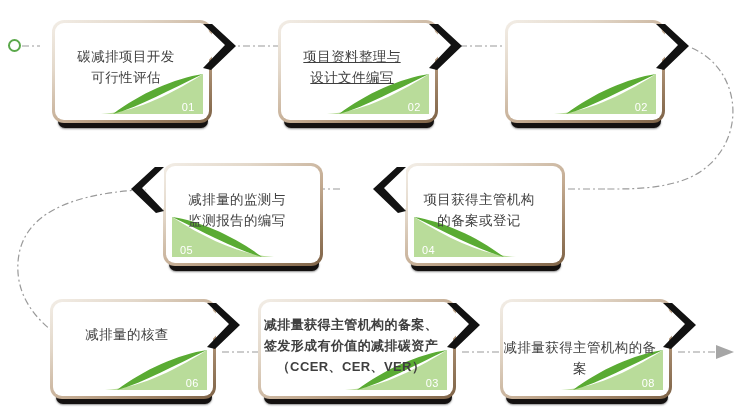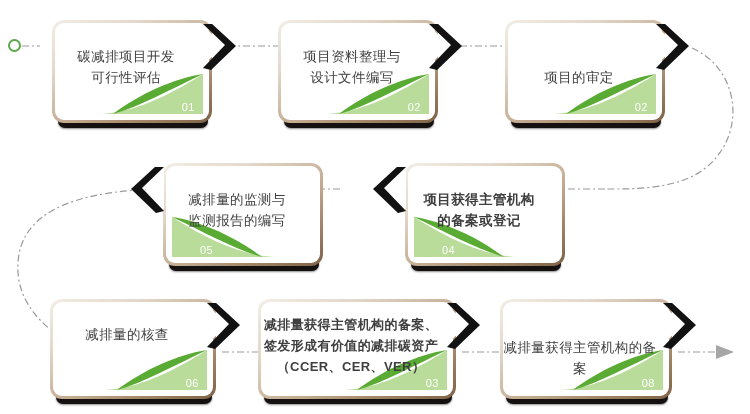--- a/index.html
+++ b/index.html
@@ -86,21 +86,20 @@
   .chart-wrap.right { right: 6px; }
   .chart-wrap.left  { left: 6px; }
 
   .step-num {
     position: absolute;
     bottom: 7px;
     font-size: 11px;
     color: #ffffff;
     letter-spacing: 0.5px;
     font-family: "Liberation Sans", "DejaVu Sans", sans-serif;
-    margin-left: 20px;
   }
   .step-num.right { right: 14px; }
   .step-num.left  { left: 14px; }
 
   
   .step-text {
     position: absolute;
     left: 0;
     right: 12px;
     text-align: center;
@@ -185,42 +184,41 @@
       <div class="step-inner">
         <div class="chart-wrap right">
           <svg viewBox="0 0 104 42" preserveAspectRatio="none" style="width:100%;height:100%;">
             <path d="M 2 42 C 34 40, 66 26, 104 2 L 104 42 Z" fill="#b9dc9a"></path>
             <path d="M 14 42 C 42 34, 70 18, 104 2 C 76 6, 40 22, 14 42 Z" fill="#5aab33"></path>
           </svg>
         </div>
         <div class="step-num right">02</div>
       </div>
     </div>
-    <div class="step-text" style="top:26px;">项目资料整理与
+    <div class="step-text" style="top:26px;text-decoration:underline;">项目资料整理与
 设计文件编写</div>
   </div>
   <svg class="chevron" style="left:429px; top:24px;" viewBox="0 0 34 46">
     <path d="M 0 0 L 22 21 L 0 44 L 8 46 L 33 22 L 8 -1 Z" fill="#121212"></path>
     <path d="M -2 0 L 20 21 L -2 44 Z" fill="#ffffff"></path>
   </svg>
 
   <div class="step" style="left:505px; top:20px; width:160px; height:103px;">
     <div class="step-shadow"></div>
     <div class="step-outer">
       <div class="step-inner">
         <div class="chart-wrap right">
           <svg viewBox="0 0 104 42" preserveAspectRatio="none" style="width:100%;height:100%;">
             <path d="M 2 42 C 34 40, 66 26, 104 2 L 104 42 Z" fill="#b9dc9a"></path>
             <path d="M 14 42 C 42 34, 70 18, 104 2 C 76 6, 40 22, 14 42 Z" fill="#5aab33"></path>
           </svg>
         </div>
         <div class="step-num right">02</div>
       </div>
     </div>
-    <div class="step-text" style="top:47px;">项目的审定</div>
   </div>
   <svg class="chevron" style="left:656px; top:24px;" viewBox="0 0 34 46">
     <path d="M 0 0 L 22 21 L 0 44 L 8 46 L 33 22 L 8 -1 Z" fill="#121212"></path>
     <path d="M -2 0 L 20 21 L -2 44 Z" fill="#ffffff"></path>
   </svg>
 
   <div class="step" style="left:163px; top:163px; width:160px; height:103px;">
     <div class="step-shadow"></div>
     <div class="step-outer">
       <div class="step-inner">
@@ -247,21 +245,21 @@
       <div class="step-inner">
         <div class="chart-wrap left">
           <svg viewBox="0 0 104 42" preserveAspectRatio="none" style="width:100%;height:100%;">
             <path d="M 102 42 C 70 40, 38 26, 0 2 L 0 42 Z" fill="#b9dc9a"></path>
             <path d="M 90 42 C 62 34, 34 18, 0 2 C 28 6, 64 22, 90 42 Z" fill="#5aab33"></path>
           </svg>
         </div>
         <div class="step-num left">04</div>
       </div>
     </div>
-    <div class="step-text" style="top:26px;font-weight:bold;">项目获得主管机构
+    <div class="step-text" style="top:26px;">项目获得主管机构
 的备案或登记</div>
   </div>
   <svg class="chevron" style="left:372px; top:167px;" viewBox="0 0 34 46">
     <path d="M 34 0 L 12 21 L 34 44 L 26 46 L 1 22 L 26 -1 Z" fill="#121212"></path>
     <path d="M 36 0 L 14 21 L 36 44 Z" fill="#ffffff"></path>
   </svg>
 
   <div class="step" style="left:50px; top:299px; width:166px; height:100px;">
     <div class="step-shadow"></div>
     <div class="step-outer">

